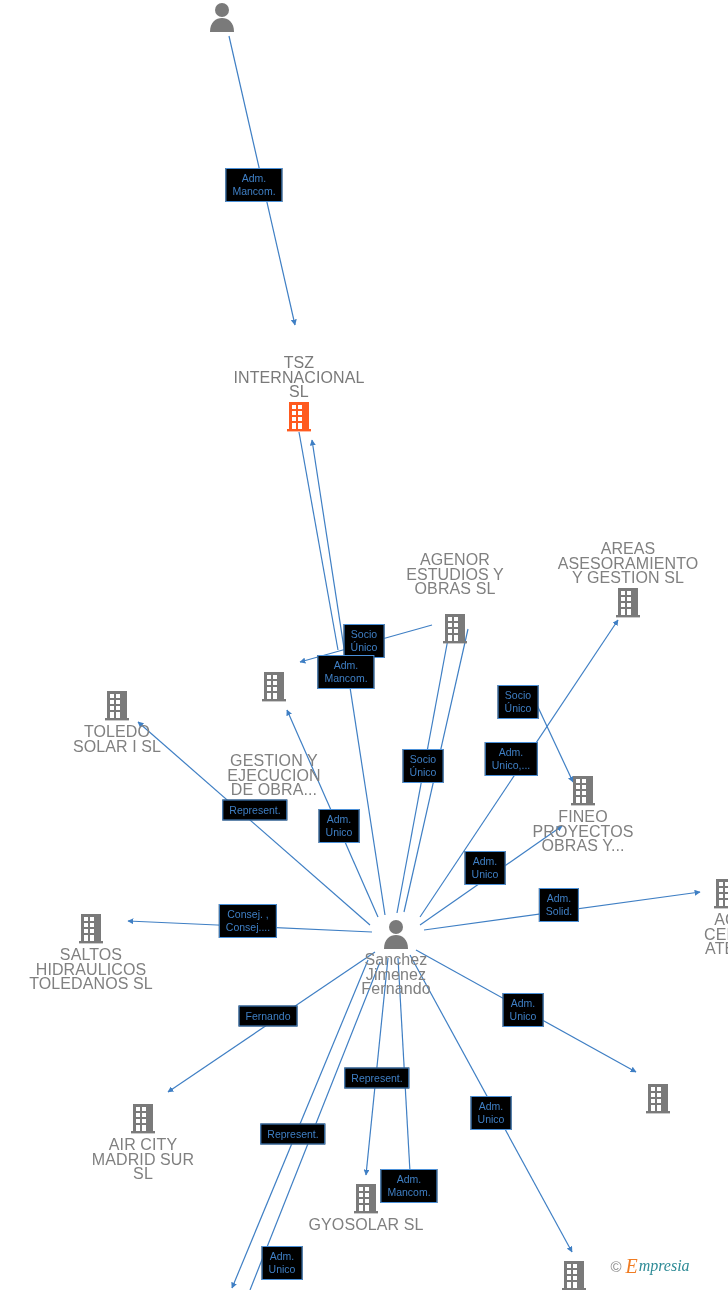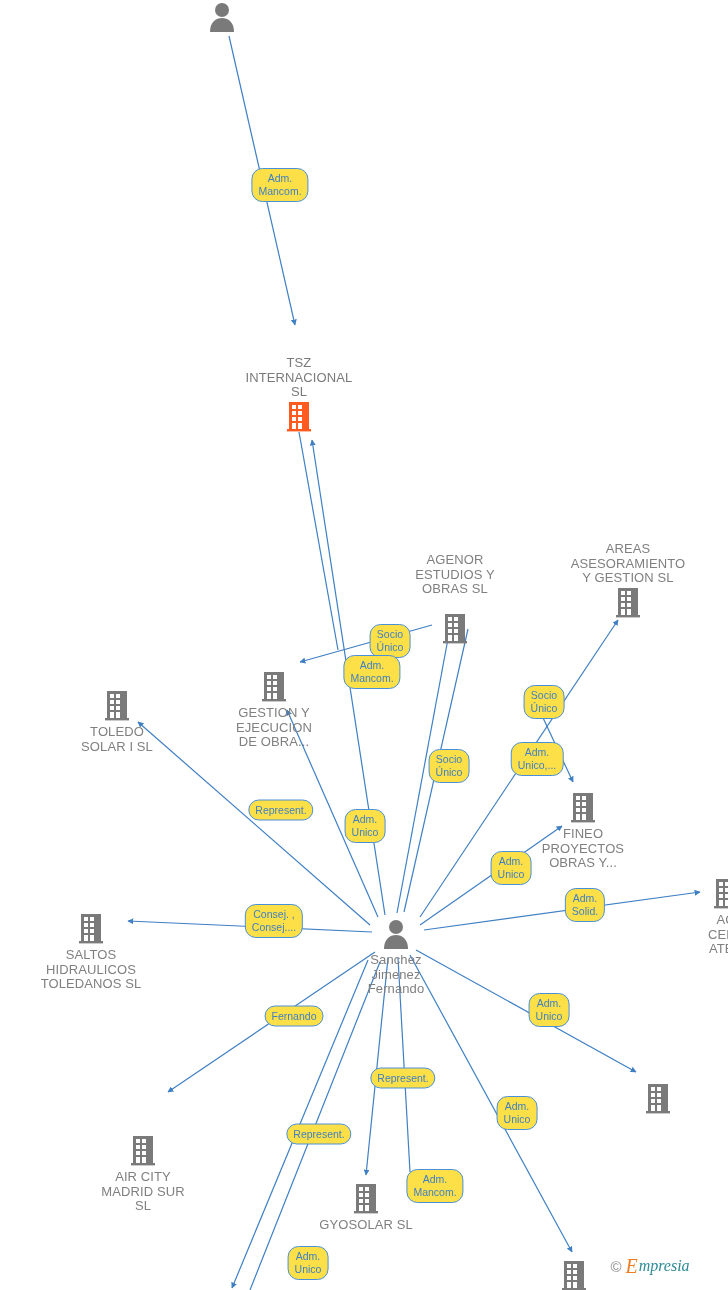--- a/index.html
+++ b/index.html
@@ -25,42 +25,41 @@
     position: absolute;
     display: flex;
     flex-direction: column;
     align-items: center;
     width: 140px;
     transform: translateX(-70px);
   }
   .graph-node.node-above .node-label { order: -1; }
   .node-label {
     text-align: center;
-    font-size: 13px;
+    font-size: 16px;
     line-height: 14.5px;
     color: #808080;
     letter-spacing: 0.1px;
     white-space: pre-line;
   }
   .node-label.company-focus { color: #7a7a7a; }
   .node-icon { display: block; }
   .edge-label {
     position: absolute;
-    background: #fde047;
+    background: #000000;
     border: 1.3px solid #4a90d9;
-    border-radius: 11px;
+    border-radius: 0;
     color: #3f7fc4;
     font-size: 10.5px;
     line-height: 13px;
     text-align: center;
     padding: 3px 6px;
     white-space: pre-line;
     transform: translate(-50%, -50%);
     z-index: 5;
-    margin-left: 26px;
   }
   #watermark {
     position: absolute;
     display: flex;
     align-items: center;
     gap: 4px;
     font-size: 16px;
   }
   #watermark .wm-c { color: #8a8a8a; font-size: 15px; }
   #watermark .wm-e {
@@ -166,21 +165,21 @@
             <rect x="12" y="11" width="4" height="4" fill="#fff"></rect>
             <rect x="6" y="17" width="4" height="4" fill="#fff"></rect>
             <rect x="12" y="17" width="4" height="4" fill="#fff"></rect>
             <rect x="6" y="23" width="4" height="6" fill="#fff"></rect>
             <rect x="12" y="23" width="4" height="6" fill="#fff"></rect>
           </svg></span>
         <div class="node-label">AREAS
 ASESORAMIENTO
 Y GESTION  SL</div>
       </div>
-      <div class="graph-node" style="left: 274px; top: 670px;">
+      <div class="graph-node" style="left: 274px; top: 670px; gap: 48px;">
         <span class="node-icon"><svg width="26" height="32" viewBox="0 0 26 32" xmlns="http://www.w3.org/2000/svg">
             <rect x="3" y="2" width="20" height="27" fill="#7a7a7a"></rect>
             <rect x="1" y="29" width="24" height="2.4" fill="#7a7a7a"></rect>
             <rect x="6" y="5" width="4" height="4" fill="#fff"></rect>
             <rect x="12" y="5" width="4" height="4" fill="#fff"></rect>
             <rect x="6" y="11" width="4" height="4" fill="#fff"></rect>
             <rect x="12" y="11" width="4" height="4" fill="#fff"></rect>
             <rect x="6" y="17" width="4" height="4" fill="#fff"></rect>
             <rect x="12" y="17" width="4" height="4" fill="#fff"></rect>
             <rect x="6" y="23" width="4" height="6" fill="#fff"></rect>
@@ -199,21 +198,21 @@
             <rect x="6" y="11" width="4" height="4" fill="#fff"></rect>
             <rect x="12" y="11" width="4" height="4" fill="#fff"></rect>
             <rect x="6" y="17" width="4" height="4" fill="#fff"></rect>
             <rect x="12" y="17" width="4" height="4" fill="#fff"></rect>
             <rect x="6" y="23" width="4" height="6" fill="#fff"></rect>
             <rect x="12" y="23" width="4" height="6" fill="#fff"></rect>
           </svg></span>
         <div class="node-label">TOLEDO
 SOLAR I SL</div>
       </div>
-      <div class="graph-node" style="left: 583px; top: 791px;">
+      <div class="graph-node" style="left: 583px; top: 774px;">
         <span class="node-icon"><svg width="26" height="32" viewBox="0 0 26 32" xmlns="http://www.w3.org/2000/svg">
             <rect x="3" y="2" width="20" height="27" fill="#7a7a7a"></rect>
             <rect x="1" y="29" width="24" height="2.4" fill="#7a7a7a"></rect>
             <rect x="6" y="5" width="4" height="4" fill="#fff"></rect>
             <rect x="12" y="5" width="4" height="4" fill="#fff"></rect>
             <rect x="6" y="11" width="4" height="4" fill="#fff"></rect>
             <rect x="12" y="11" width="4" height="4" fill="#fff"></rect>
             <rect x="6" y="17" width="4" height="4" fill="#fff"></rect>
             <rect x="12" y="17" width="4" height="4" fill="#fff"></rect>
             <rect x="6" y="23" width="4" height="6" fill="#fff"></rect>
@@ -273,21 +272,21 @@
             <rect x="6" y="5" width="4" height="4" fill="#fff"></rect>
             <rect x="12" y="5" width="4" height="4" fill="#fff"></rect>
             <rect x="6" y="11" width="4" height="4" fill="#fff"></rect>
             <rect x="12" y="11" width="4" height="4" fill="#fff"></rect>
             <rect x="6" y="17" width="4" height="4" fill="#fff"></rect>
             <rect x="12" y="17" width="4" height="4" fill="#fff"></rect>
             <rect x="6" y="23" width="4" height="6" fill="#fff"></rect>
             <rect x="12" y="23" width="4" height="6" fill="#fff"></rect>
           </svg></span>
       </div>
-      <div class="graph-node" style="left: 143px; top: 1134px;">
+      <div class="graph-node" style="left: 143px; top: 1102px;">
         <span class="node-icon"><svg width="26" height="32" viewBox="0 0 26 32" xmlns="http://www.w3.org/2000/svg">
             <rect x="3" y="2" width="20" height="27" fill="#7a7a7a"></rect>
             <rect x="1" y="29" width="24" height="2.4" fill="#7a7a7a"></rect>
             <rect x="6" y="5" width="4" height="4" fill="#fff"></rect>
             <rect x="12" y="5" width="4" height="4" fill="#fff"></rect>
             <rect x="6" y="11" width="4" height="4" fill="#fff"></rect>
             <rect x="12" y="11" width="4" height="4" fill="#fff"></rect>
             <rect x="6" y="17" width="4" height="4" fill="#fff"></rect>
             <rect x="12" y="17" width="4" height="4" fill="#fff"></rect>
             <rect x="6" y="23" width="4" height="6" fill="#fff"></rect>

